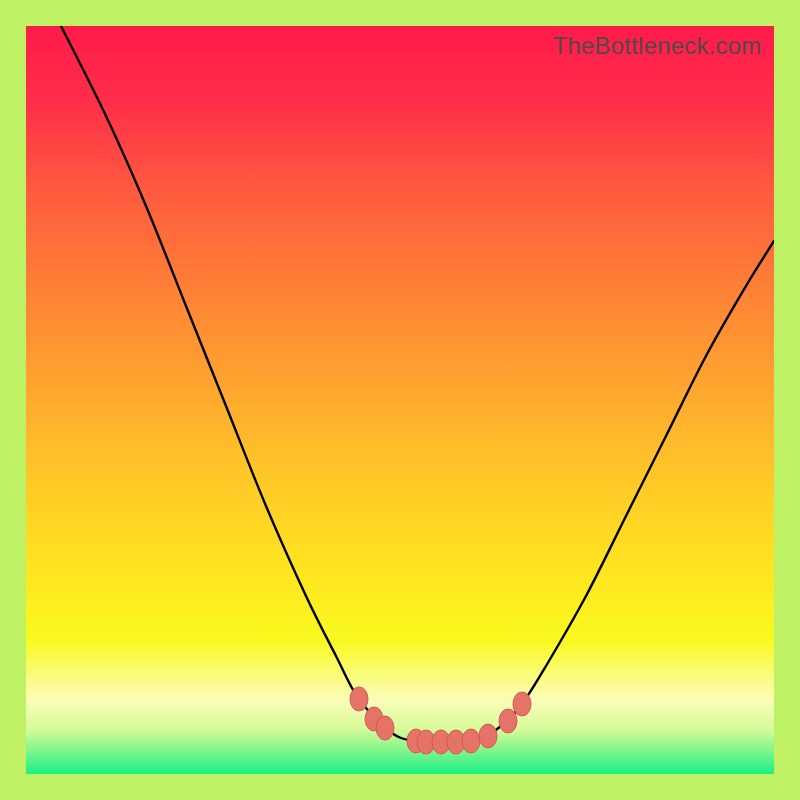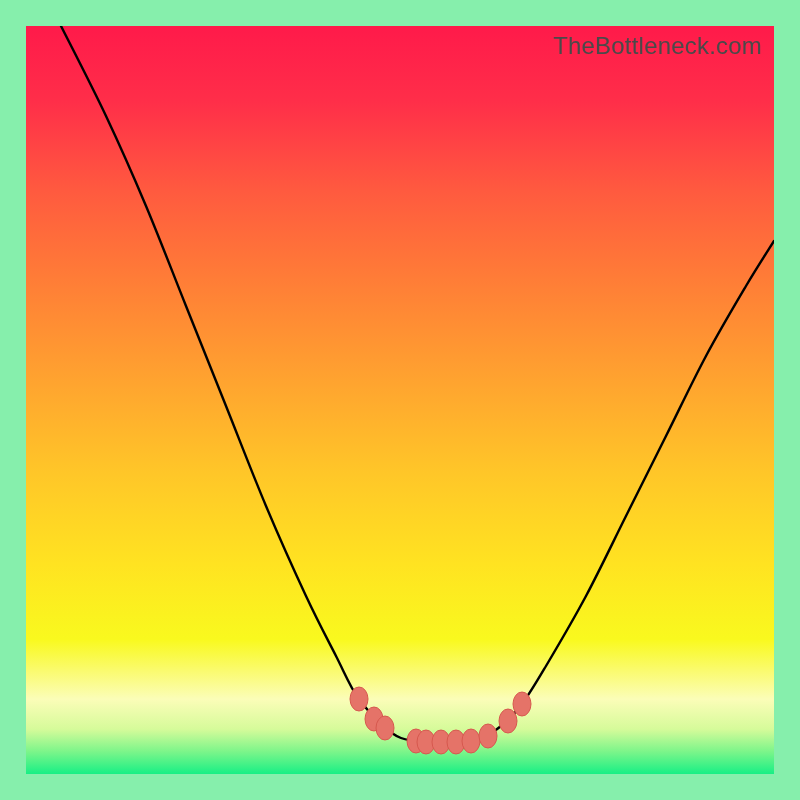--- a/index.html
+++ b/index.html
@@ -1,20 +1,20 @@
 <!DOCTYPE html>
 <html><head>
 <meta charset="utf-8">
 <style>
   * { margin: 0; padding: 0; box-sizing: border-box; }
   body { width: 800px; height: 800px; overflow: hidden; background: #000; }
   .frame {
     width: 800px;
     height: 800px;
-    background: #86efac;
+    background: #bef264;
     position: relative;
   }
   .plot-area {
     position: absolute;
     left: 26px;
     top: 26px;
     width: 748px;
     height: 748px;
     overflow: hidden;
   }

